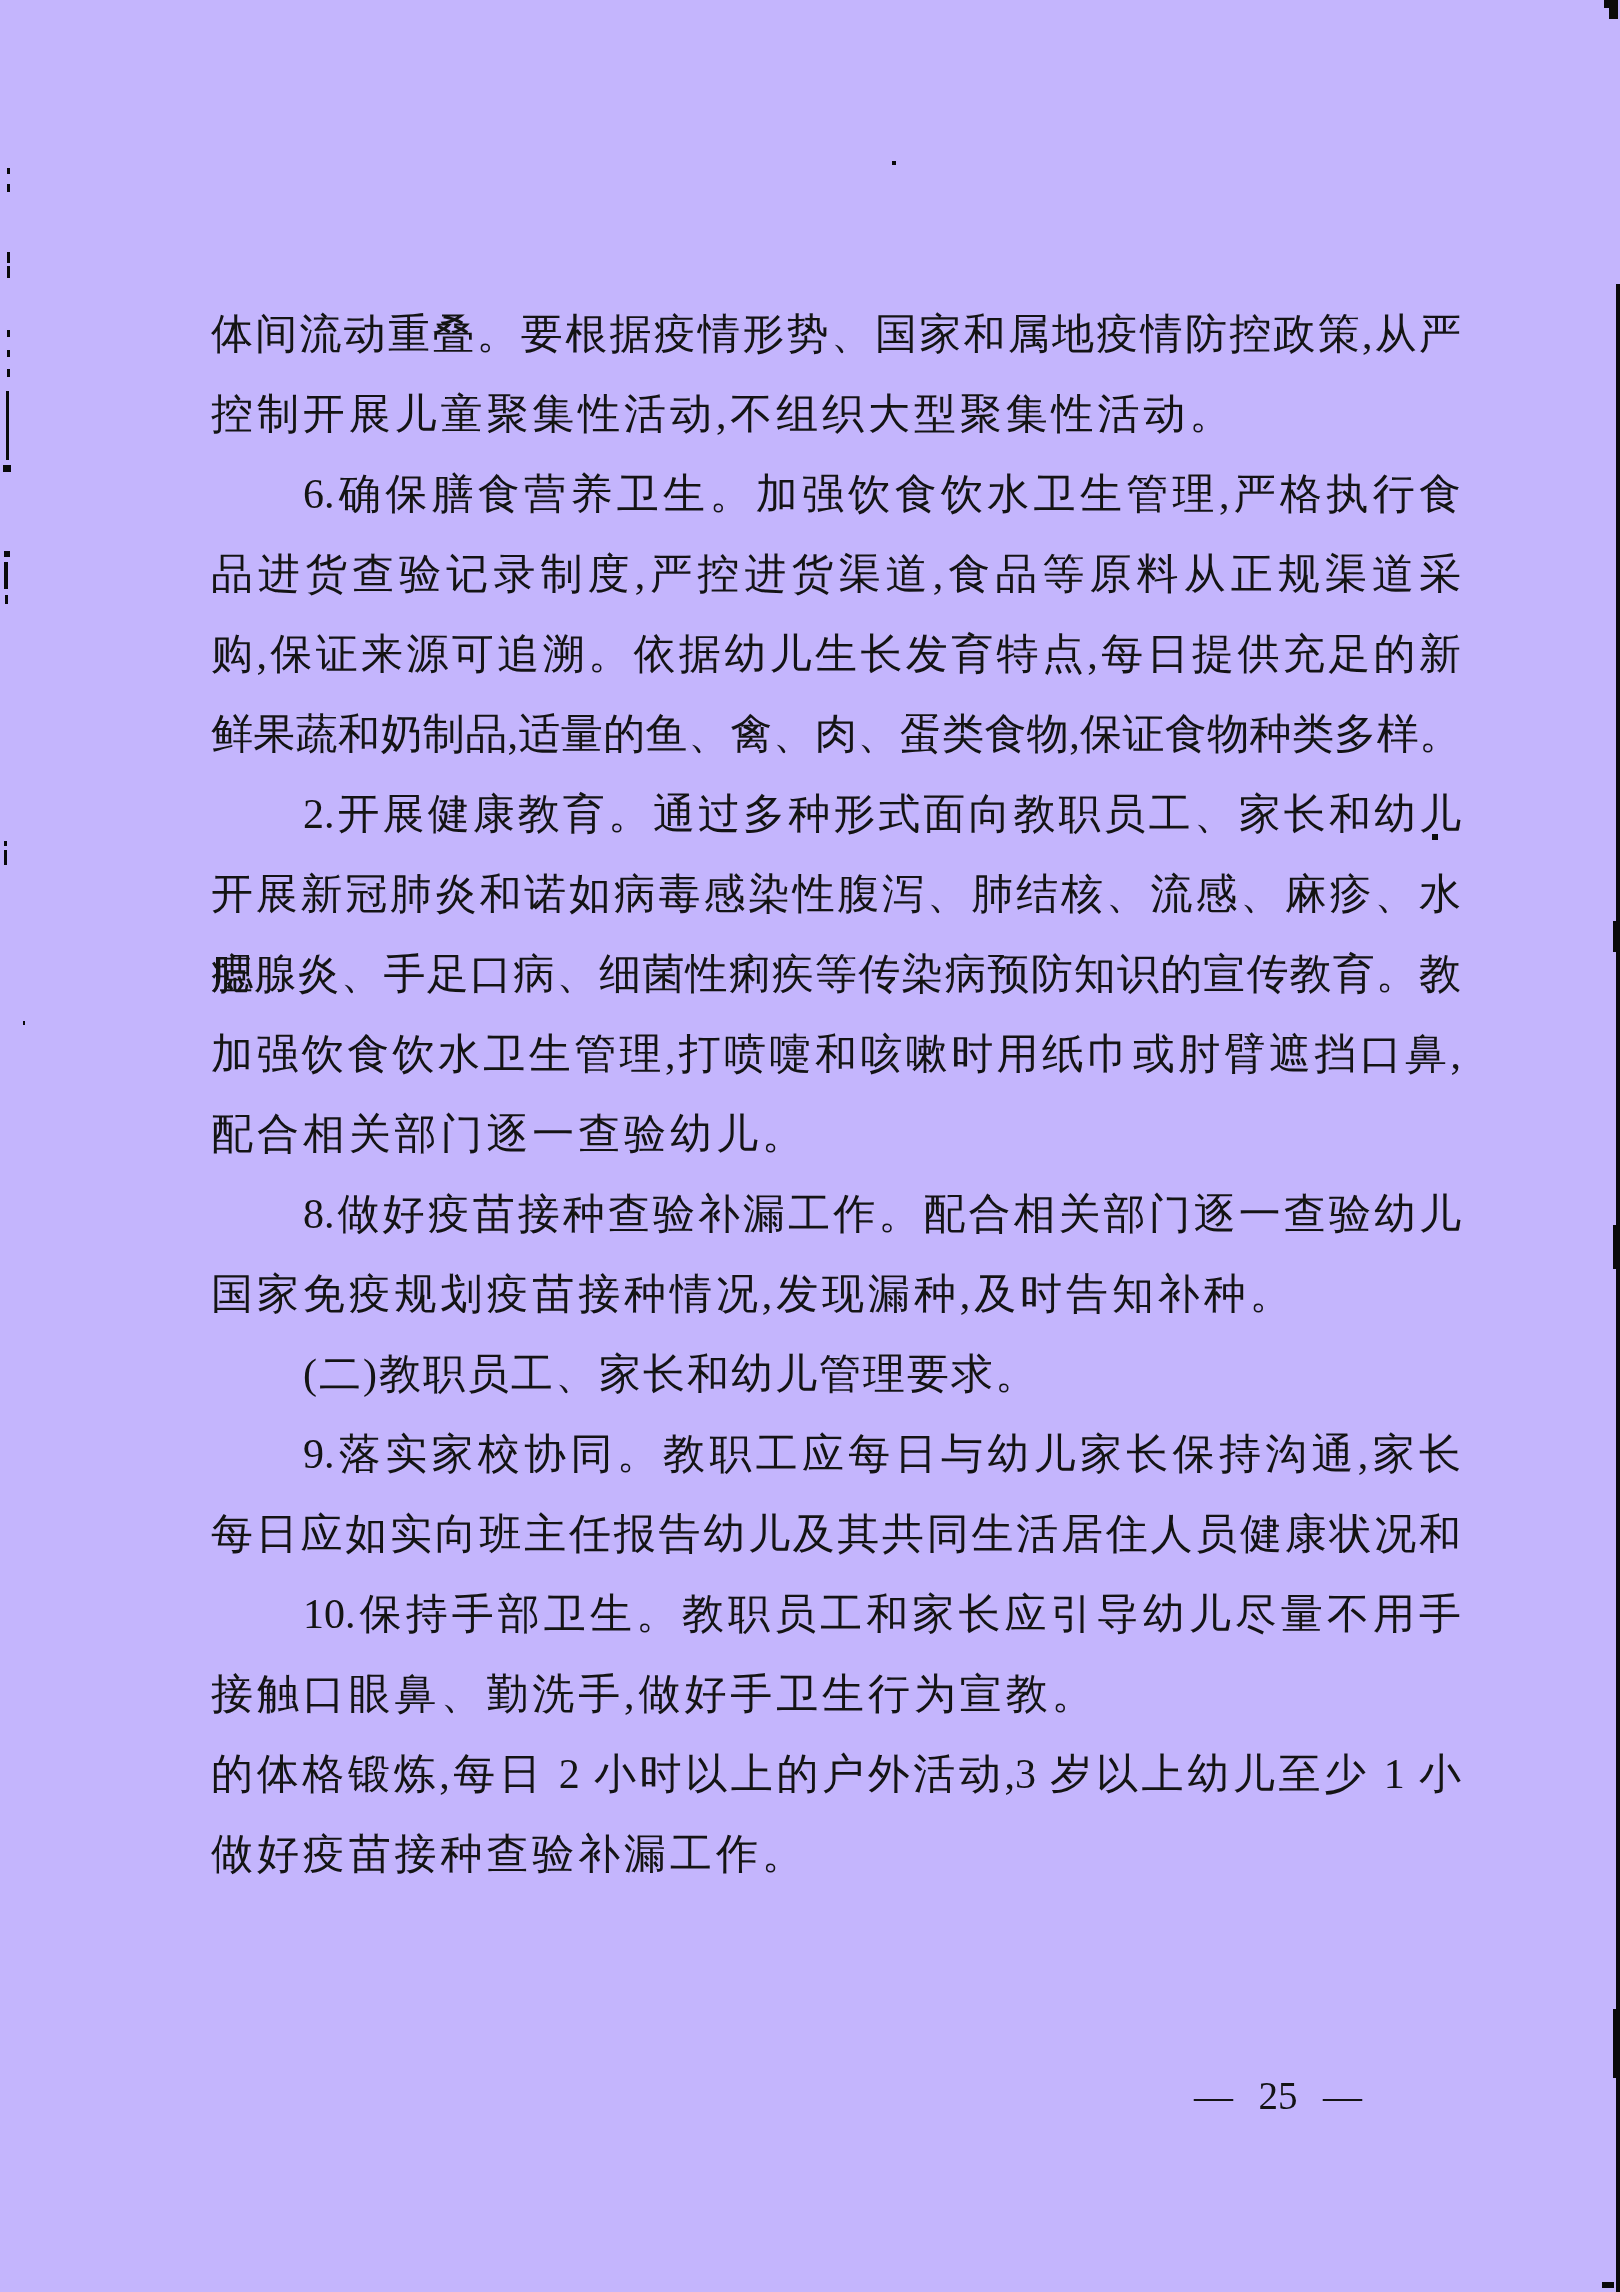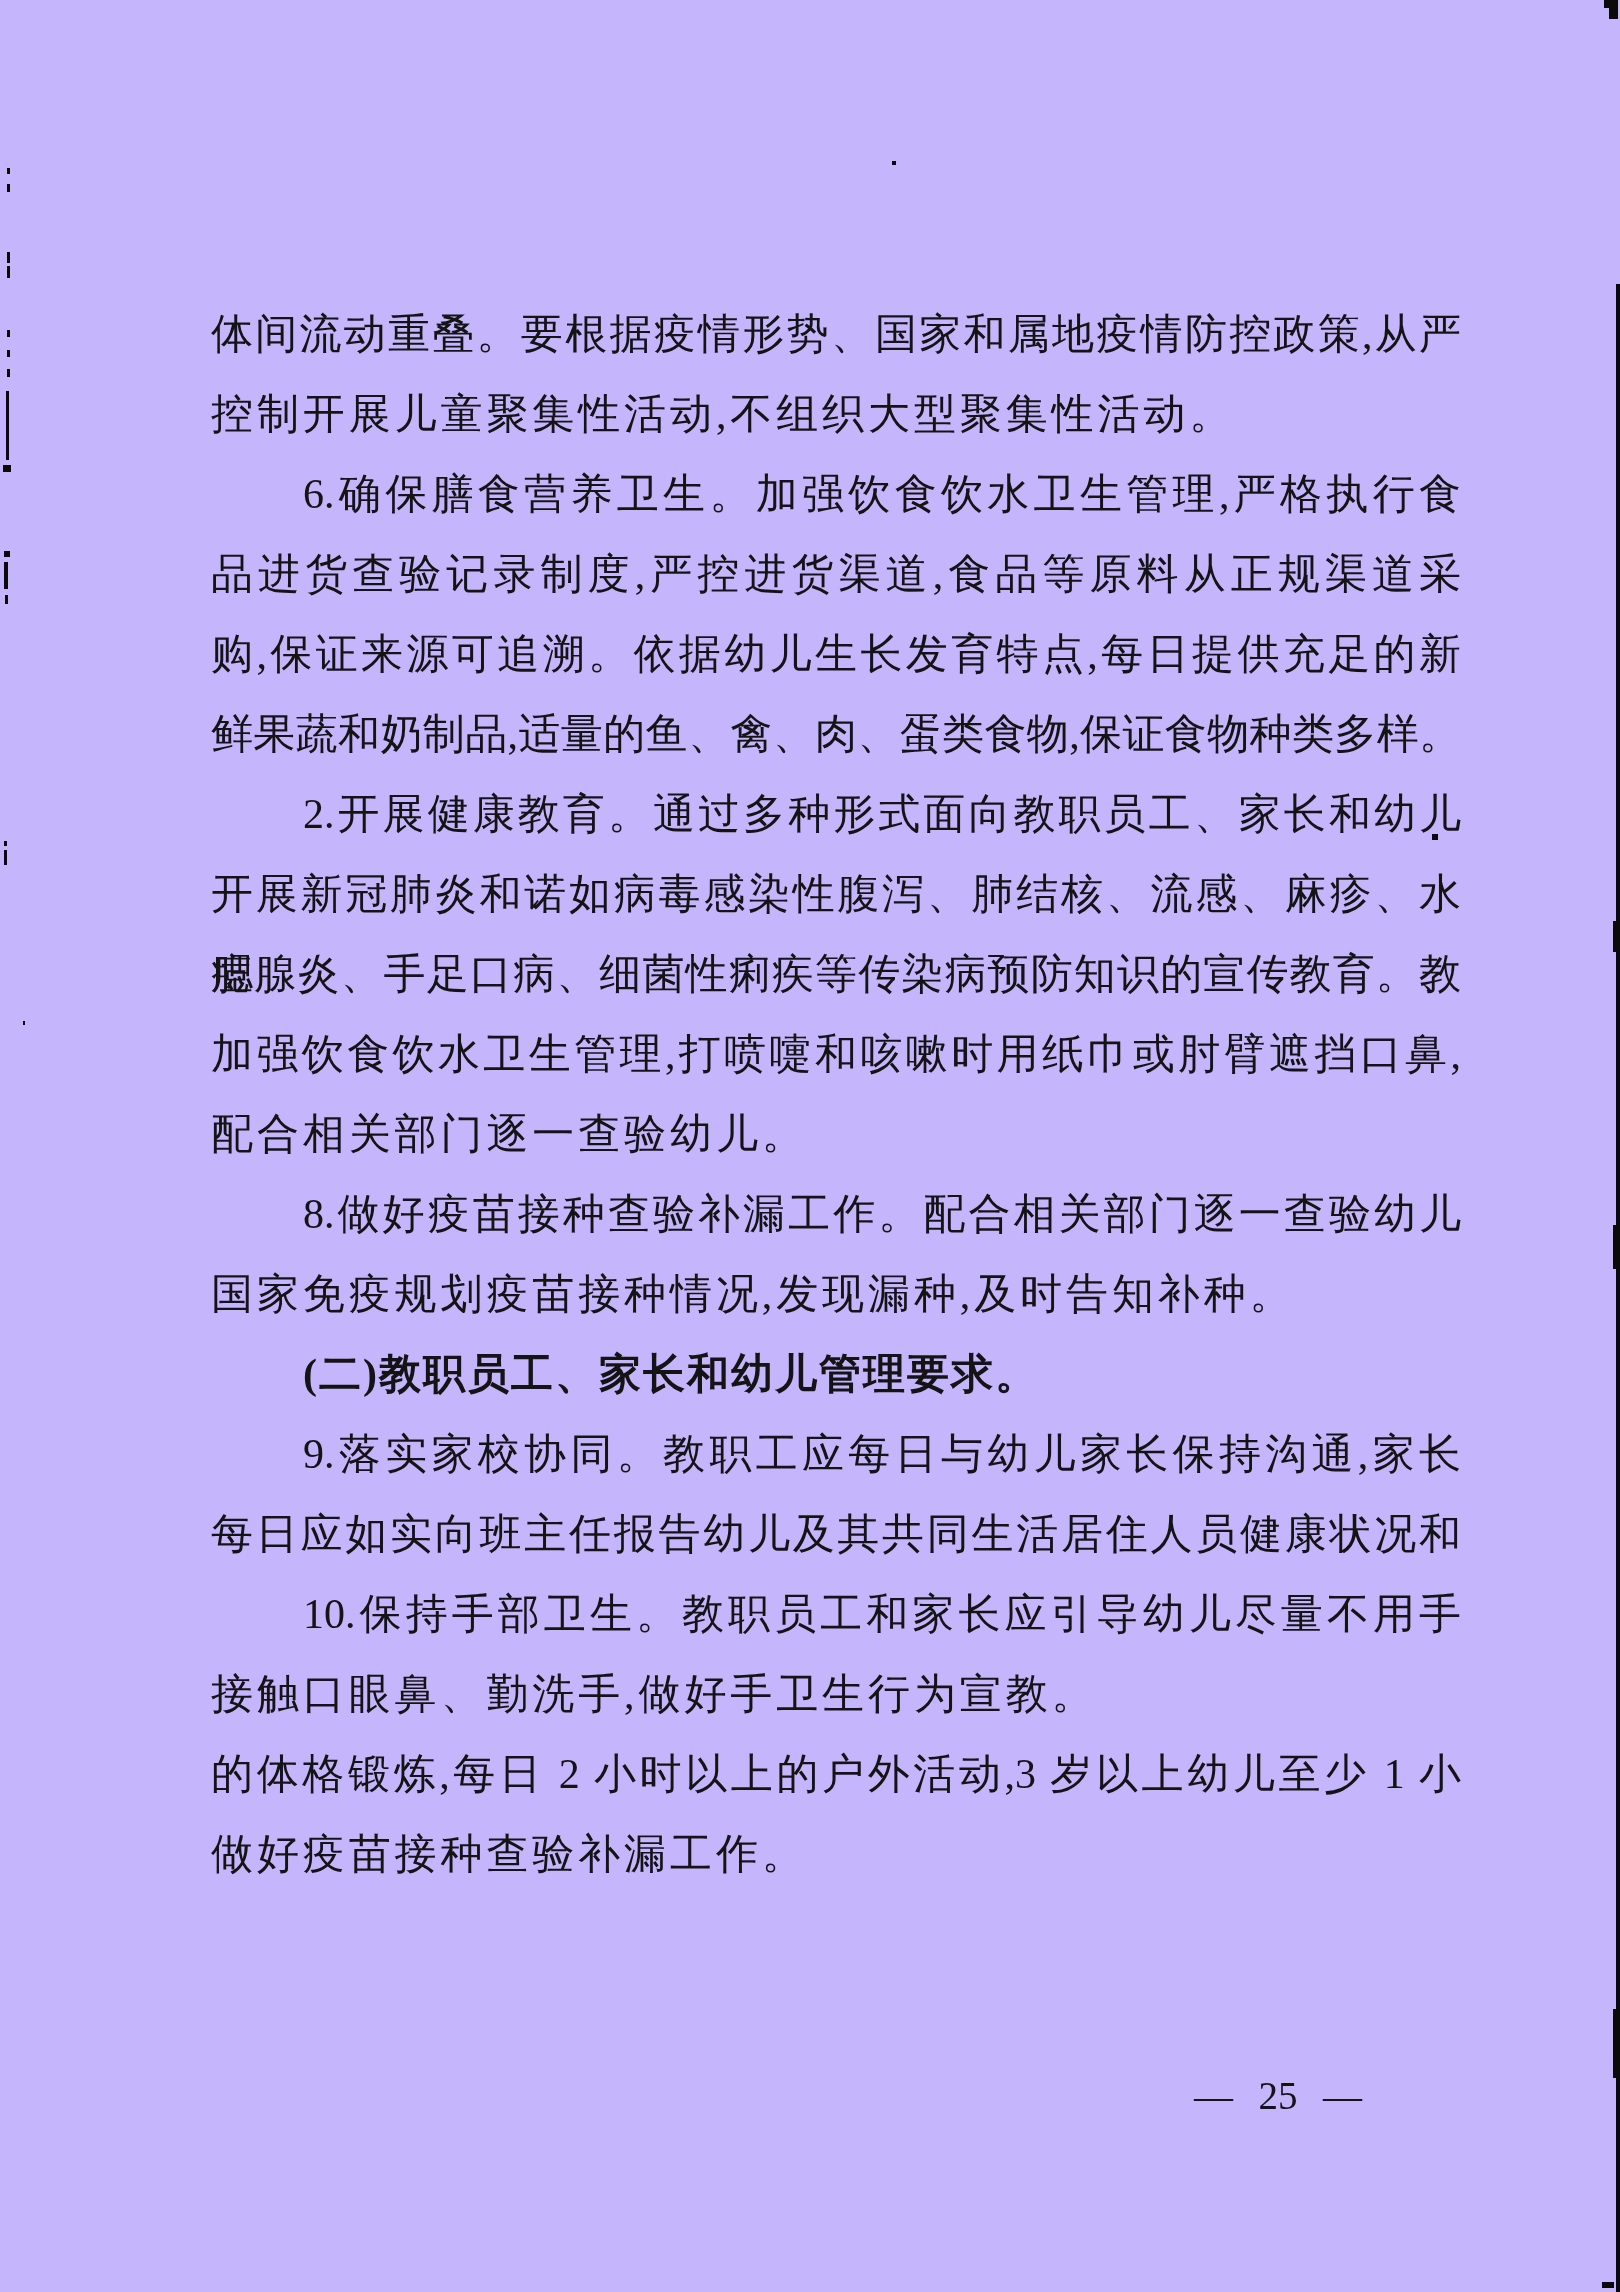--- a/index.html
+++ b/index.html
@@ -23,21 +23,21 @@
     white-space:nowrap;
   }
   .line.j{
     letter-spacing:0;
     white-space:normal;
     text-align:justify;
     text-align-last:justify;
     text-justify:inter-character;
   }
   .line.ind{padding-left:92px;}
-  .line.bold{font-weight:bold;letter-spacing:2px;}
+  .line.bold{font-weight:normal;letter-spacing:2px;}
   .footer{
     position:absolute;
     left:1194px;top:2068px;
     height:55px;
     display:flex;align-items:center;gap:25.5px;
     font-size:39px;color:#141414;
   }
   .footer .dash{letter-spacing:0;}
   .artifact{position:absolute;background:#0a0a0a;}
 </style>

